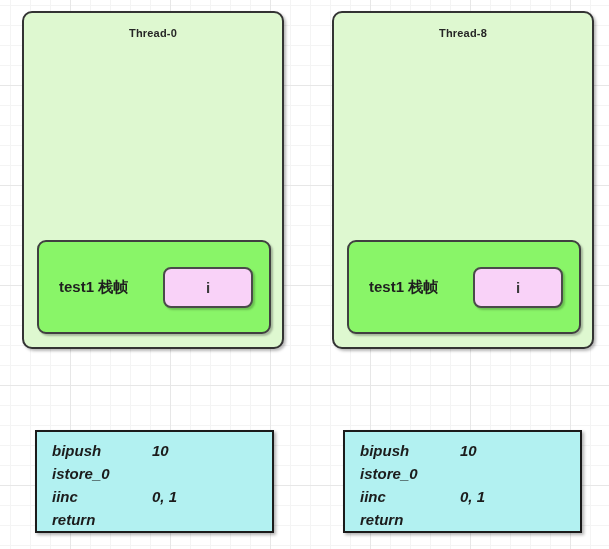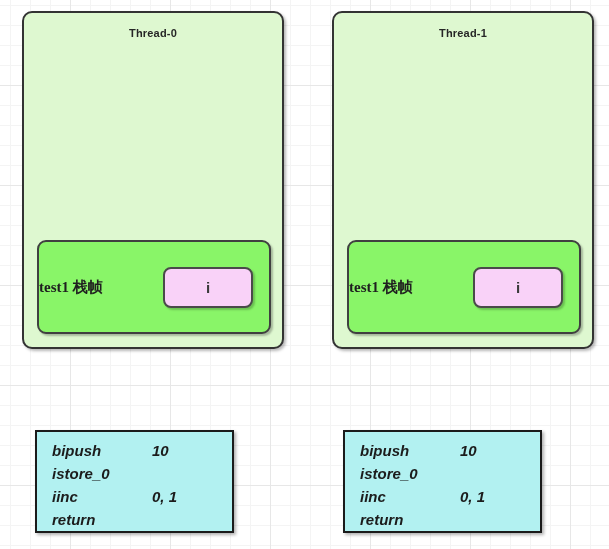--- a/index.html
+++ b/index.html
@@ -43,35 +43,35 @@
   }
 
   .stack-frame{
     position:absolute; left:13px; bottom:13px; width:234px; height:94px;
     background:var(--frame-fill);
     border:2px solid var(--frame-border);
     border-radius:9px;
     box-shadow:2px 2px 2px rgba(0,0,0,.25);
   }
   .frame-label{
-    position:absolute; left:0; top:50%; transform:translateY(-50%);
-    font-size:15px; font-weight:bold; color:#1f1f1f; white-space:nowrap;font-family:Liberation Serif, serif;
+    position:absolute; left:20px; top:50%; transform:translateY(-50%);
+    font-size:15px; font-weight:bold; color:#1f1f1f; white-space:nowrap;
   }
   .var-box{
     position:absolute; left:124px; top:25px; width:90px; height:41px;
     background:var(--var-fill);
     border:2px solid var(--var-border);
     border-radius:8px;
     box-shadow:2px 2px 2px rgba(0,0,0,.22);
     display:flex; align-items:center; justify-content:center;
     font-size:15px; font-weight:bold; color:#3a3a3a;
   }
 
   .bytecode-box{
-    position:absolute; top:430px; width:199px; height:103px;
+    position:absolute; top:430px; width:239px; height:103px;
     background:var(--bytecode-fill);
     border:2px solid var(--bytecode-border);
     box-shadow:2px 2px 3px rgba(0,0,0,.3);
     padding:7px 6px 0 15px;
   }
   .bytecode-box.t0{ left:35px; }
   .bytecode-box.t1{ left:343px; }
 
   .bc-line{
     display:flex;
@@ -89,21 +89,21 @@
     <div class="thread-title">Thread-0</div>
     <div class="stack-frame">
       <span class="frame-label">test1 栈帧</span>
       <div class="var-box">
         <span>i</span>
       </div>
     </div>
   </div>
 
   <div class="thread-box t1">
-    <div class="thread-title">Thread-1</div>
+    <div class="thread-title">Thread-8</div>
     <div class="stack-frame">
       <span class="frame-label">test1 栈帧</span>
       <div class="var-box">
         <span>i</span>
       </div>
     </div>
   </div>
 
   <div class="bytecode-box t0">
     <div class="bc-line">

